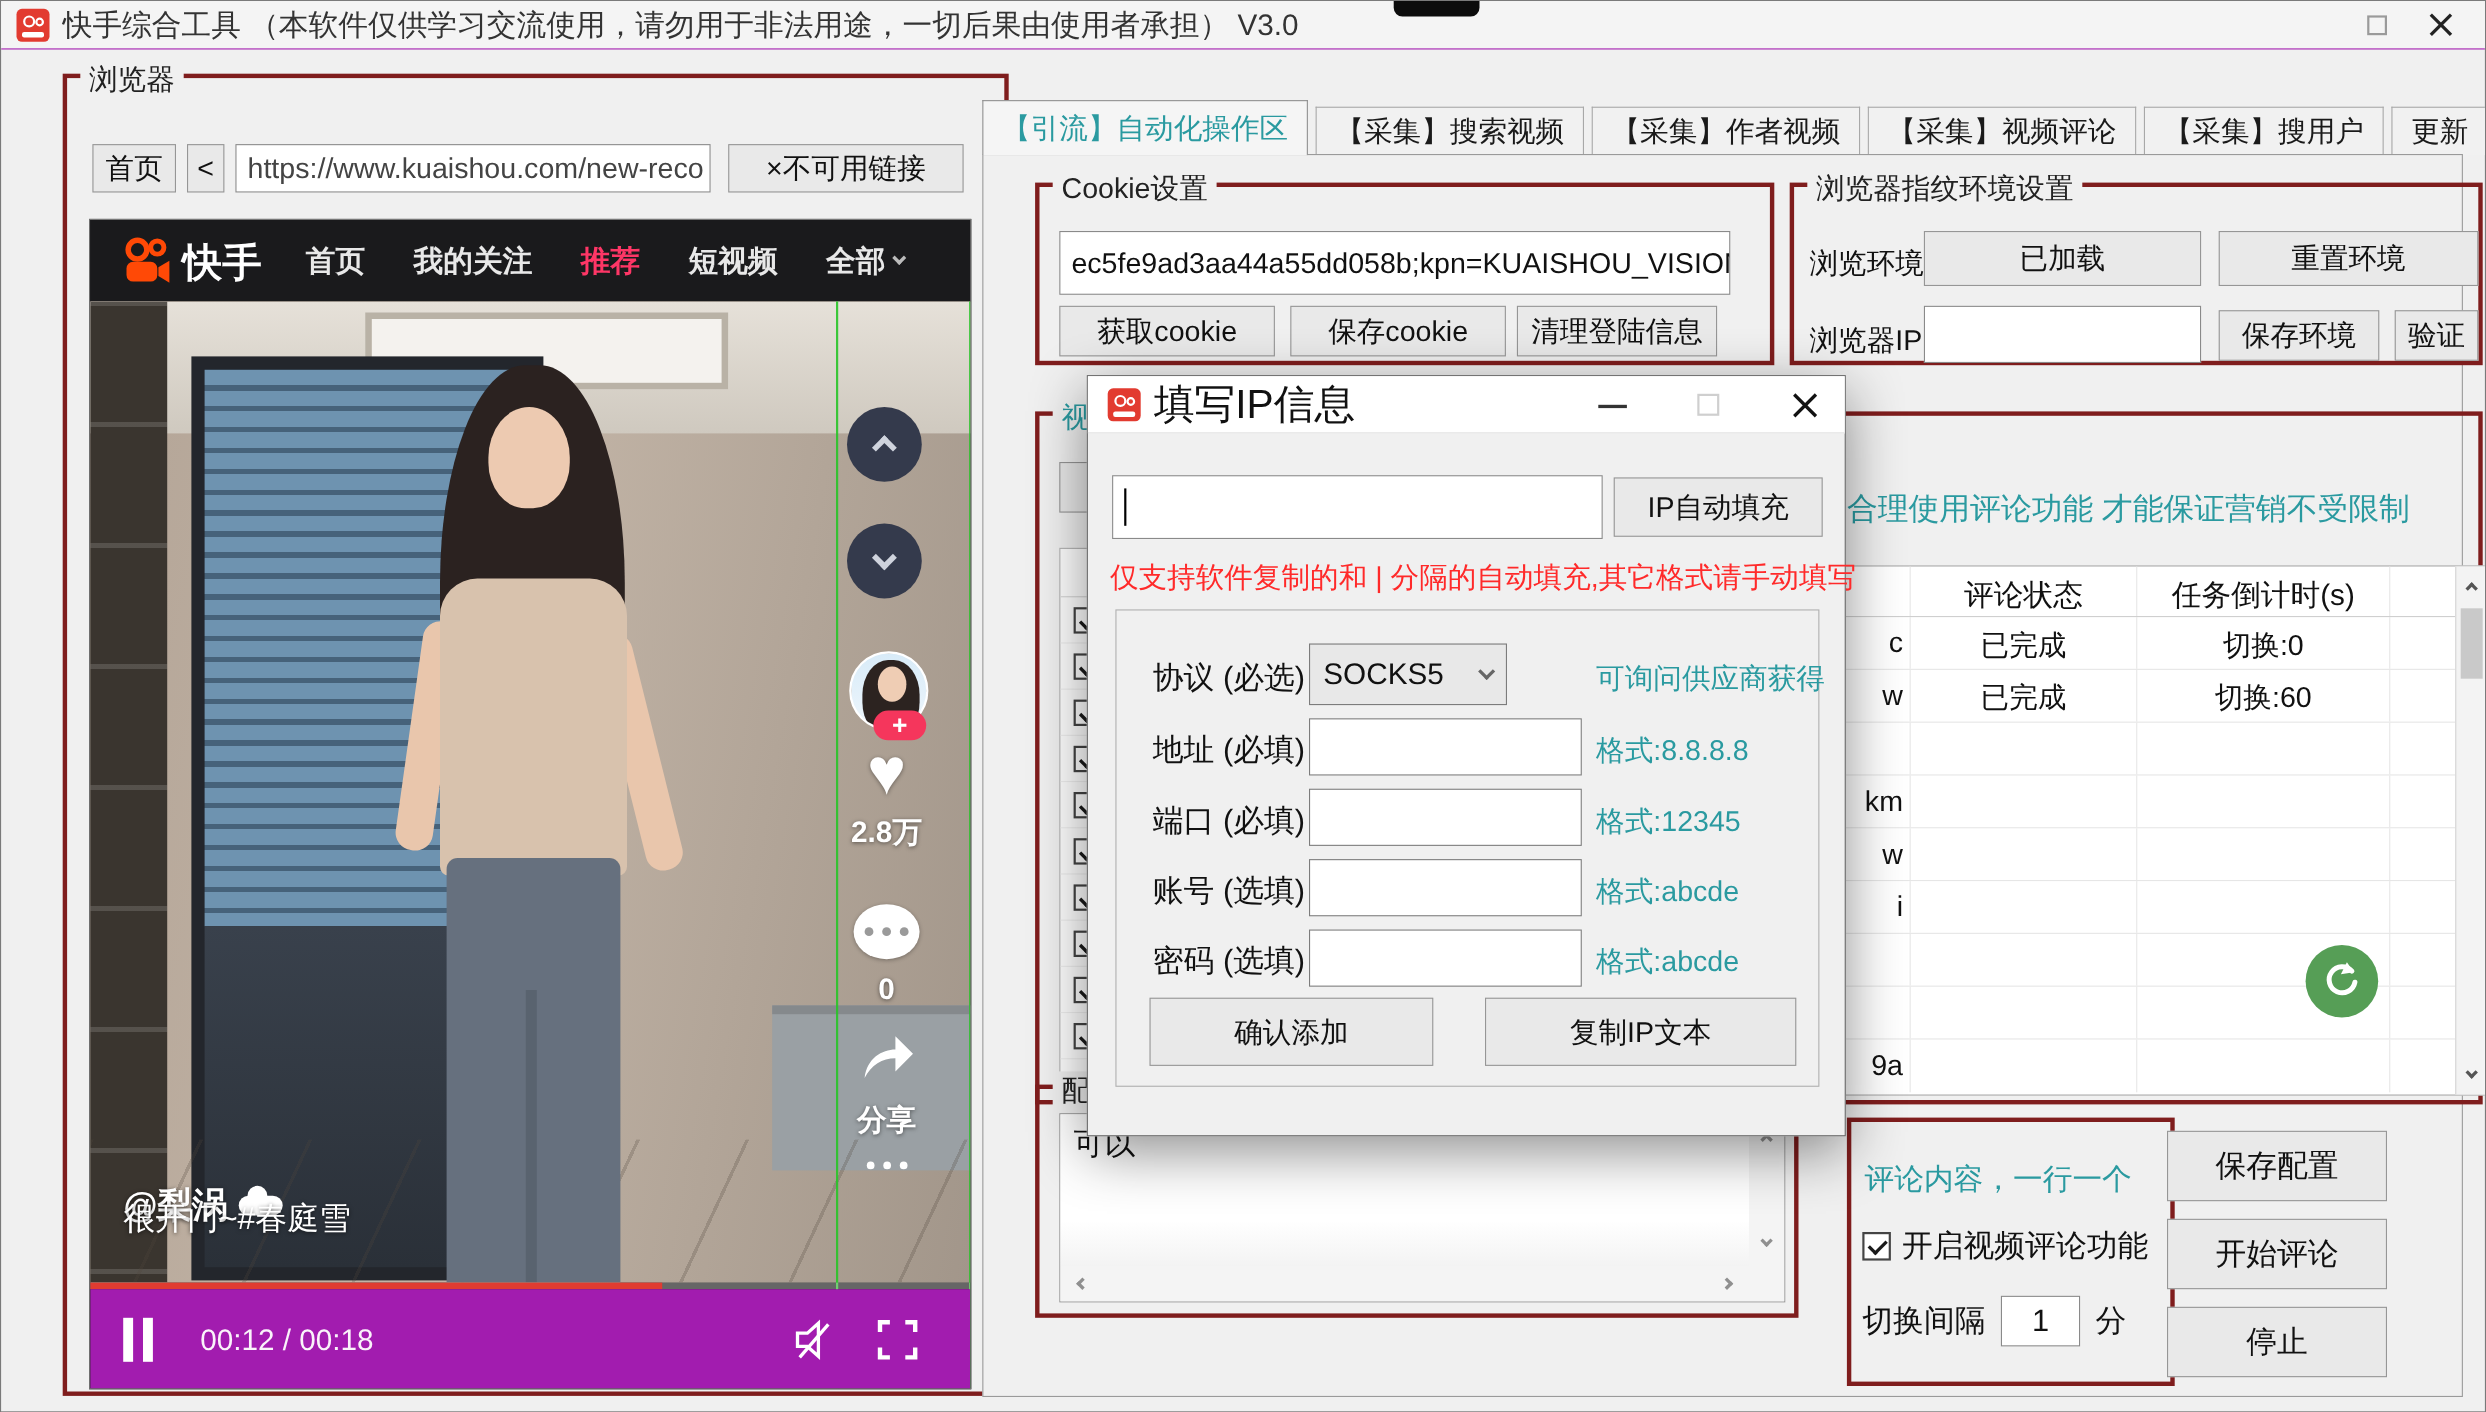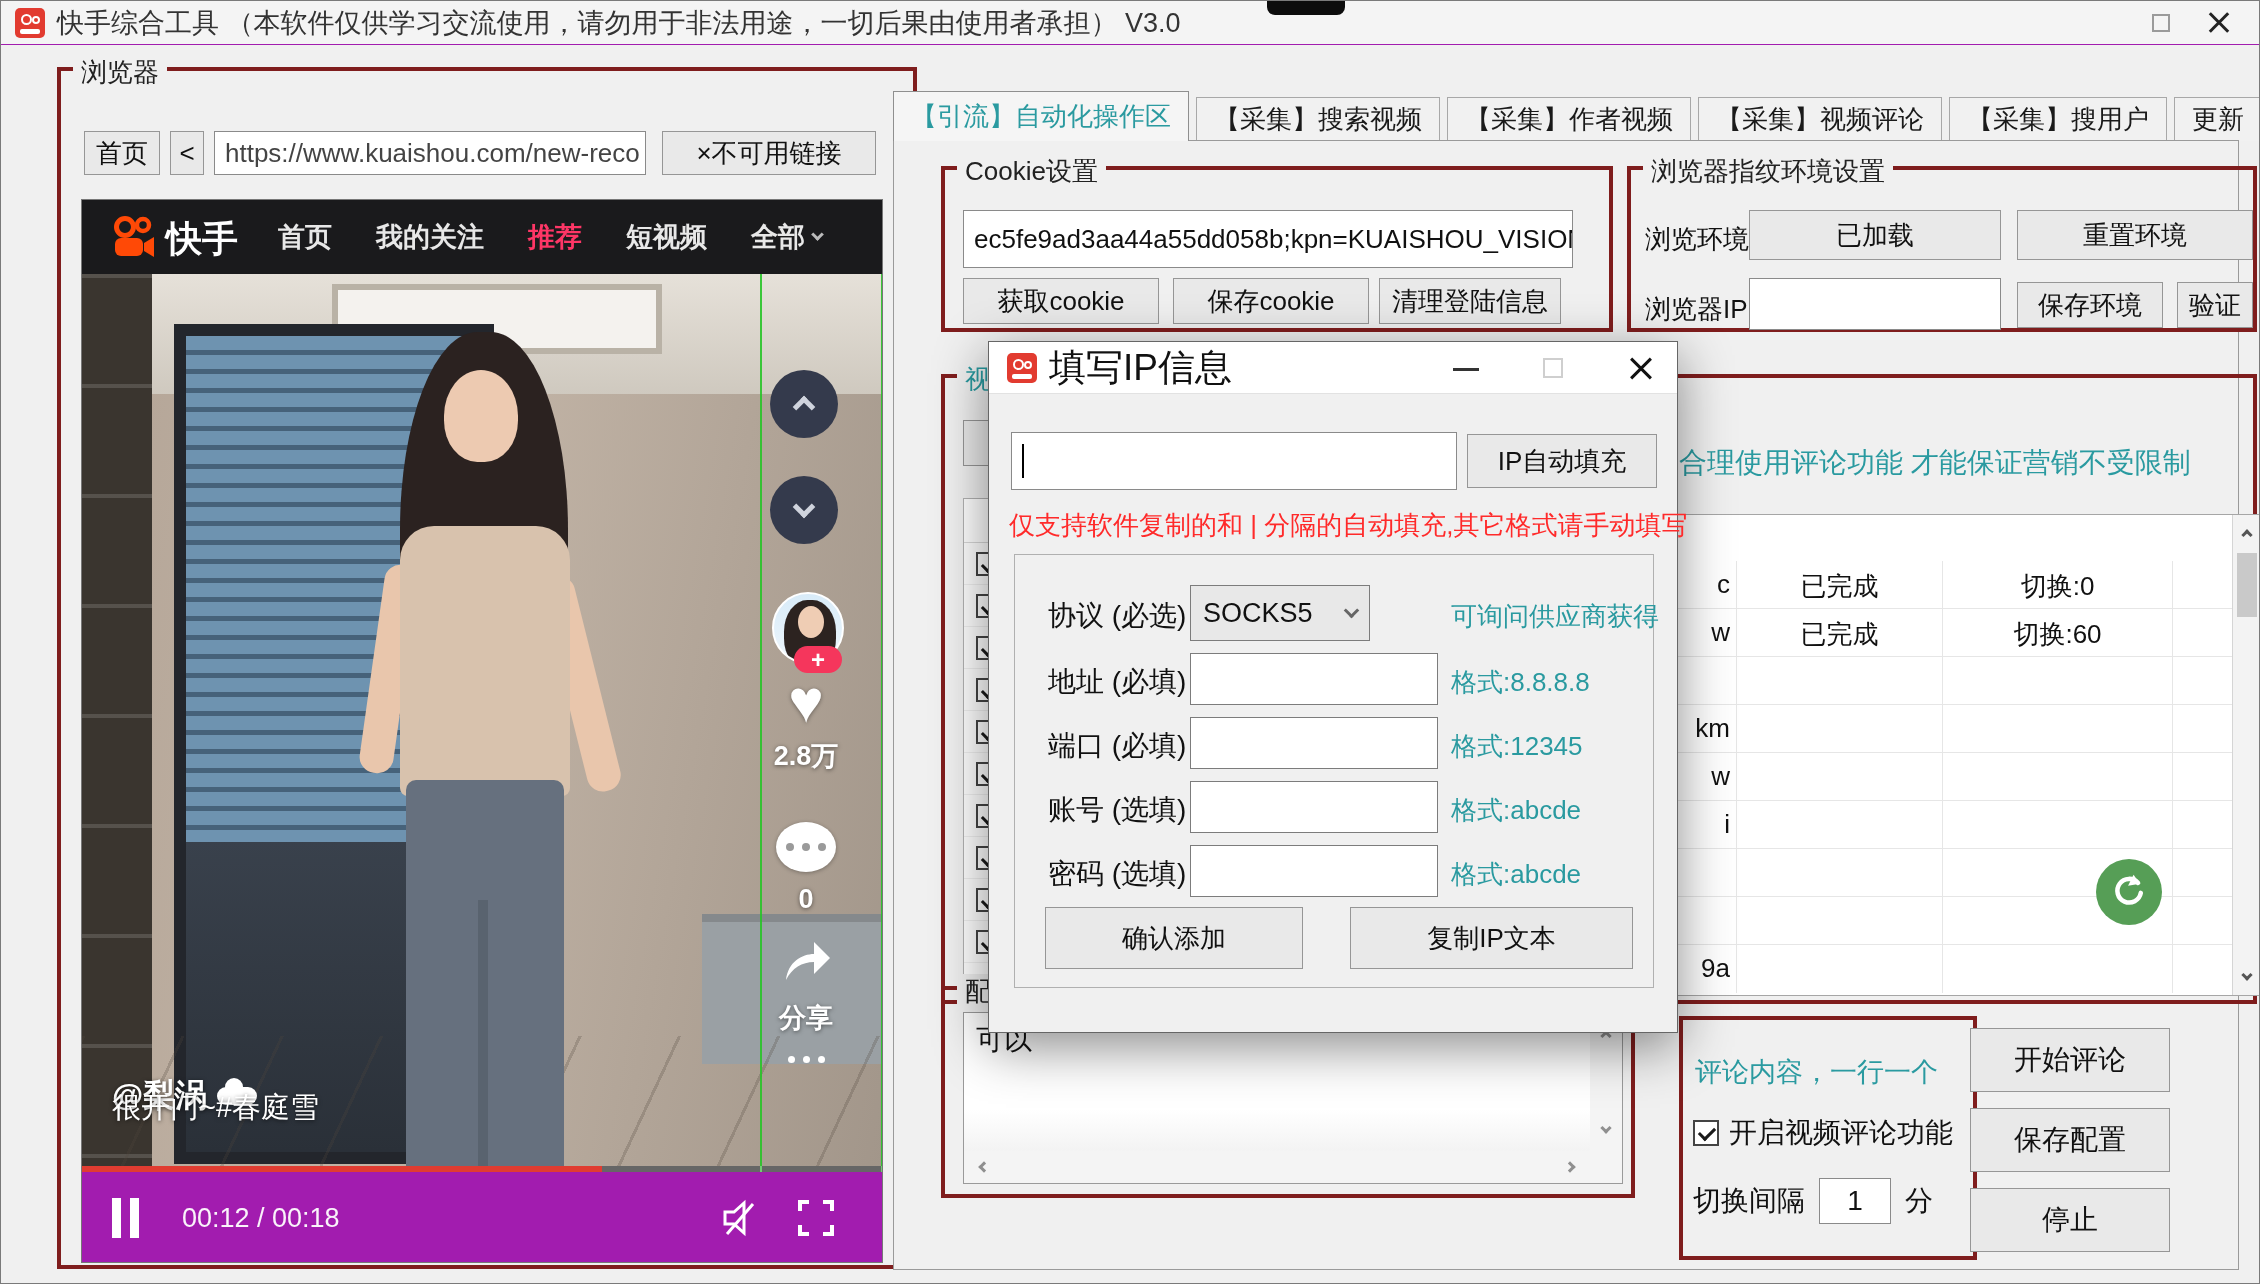--- a/index.html
+++ b/index.html
@@ -368,20 +368,26 @@
             <span class="cbx"></span>
             <span>9</span>
           </div>
         <div class="lrow">
             <span class="cbx"></span>
             <span>10</span>
           </div>
       </div>
 
       <div class="task-table">
+        <div class="tt-head">
+          <div class="c-frag"></div>
+          <div class="c-status">评论状态</div>
+          <div class="c-count">任务倒计时(s)</div>
+          <div class="c-extra"></div>
+        </div>
         <div class="tt-row" style="top:46px;">
           <div class="c-frag">c</div>
             <div class="c-status">已完成</div>
             <div class="c-count">切换:0</div>
             <div class="c-extra"></div>
         </div>
         <div class="tt-row" style="top:94px;">
           <div class="c-frag">w</div>
             <div class="c-status">已完成</div>
             <div class="c-count">切换:60</div>
@@ -477,22 +483,22 @@
         <span>开启视频评论功能</span>
       </div>
       <div class="cmt-interval">
         <span>切换间隔</span>
         <span class="mini-input">1</span>
         <span>分</span>
       </div>
     </div>
 
     <div class="col-buttons">
+      <div class="btn">保存配置</div>
       <div class="btn">开始评论</div>
-      <div class="btn">保存配置</div>
       <div class="btn">停止</div>
     </div>
   </div>
 
   <div class="modal">
     <div class="m-title">
       <div class="app-icon">
           <i></i>
           <b></b>
           <u></u>

